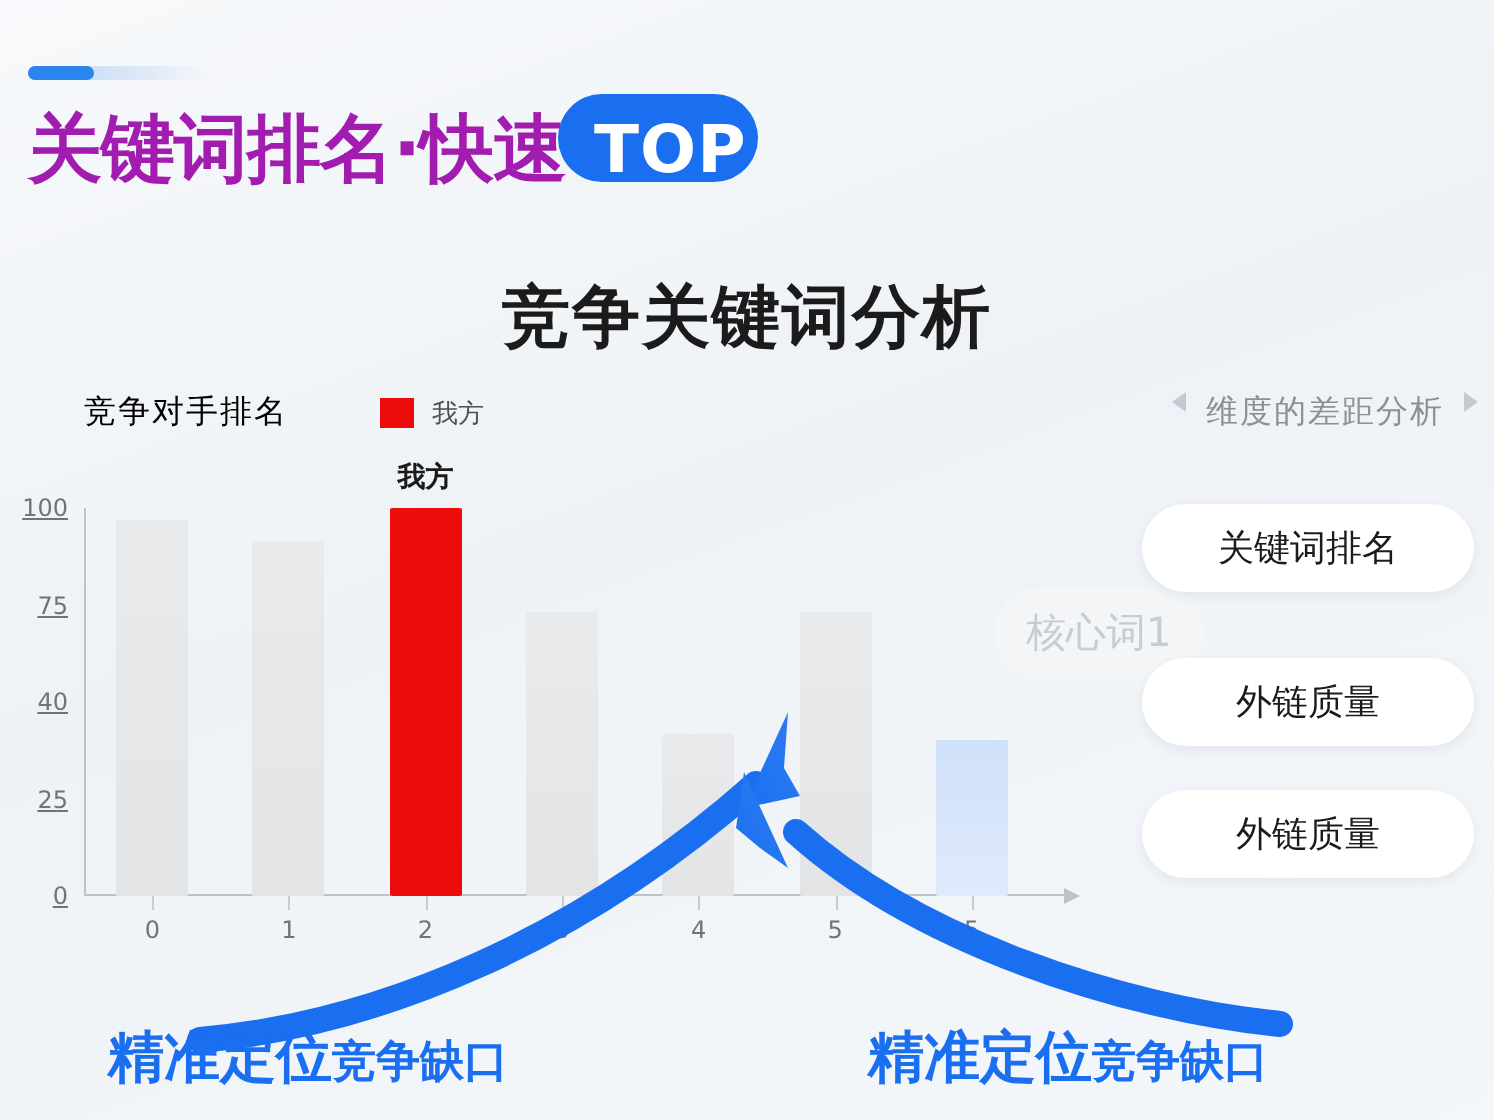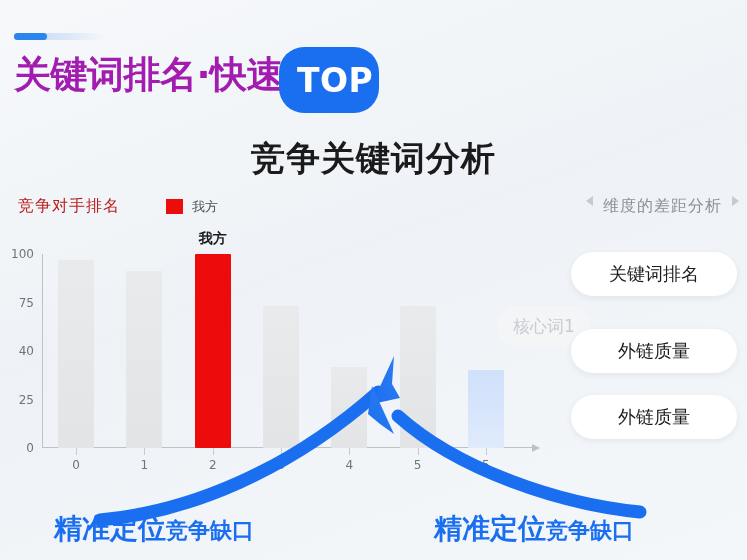--- a/index.html
+++ b/index.html
@@ -30,23 +30,23 @@
     position: absolute; left: 14px; top: 48px;
     display: flex; align-items: center; height: 52px;
   }
   .headline-main {
     font-size: 37px; font-weight: bold; color: #a21caf;
     letter-spacing: -0.5px; line-height: 1; white-space: nowrap;
     position: relative; z-index: 1;
   }
   .top-badge {
     position: absolute; left: 279px; top: 47px;
-    height: 66px; border-radius: 25px;
+    height: 44px; border-radius: 25px;
     background: #1a6ff0;
-    display: flex; align-items: center;
+    display: flex; align-items: flex-end;
     padding: 0 6px 0 18px; z-index: 2;
   }
   .top-badge-label {
     color: #ffffff; font-size: 33px; font-weight: bold;
     letter-spacing: 0.5px; line-height: 1;
   }
   .top-badge-count {
     margin-left: 12px;
     background: #ffffff; color: #111111;
     font-size: 28px; font-weight: bold;
@@ -60,21 +60,21 @@
     font-size: 34px; font-weight: bold; color: #1b1b1b;
     letter-spacing: 1px;
   }
 
   
   .chart-header {
     position: absolute; left: 18px; top: 196px;
     display: flex; align-items: center; gap: 46px;
   }
   .chart-header-title {
-    font-size: 16px; color: #b91c1c; letter-spacing: 1px;
+    font-size: 16px; color: #000000; letter-spacing: 1px; margin-left: 24px;
   }
   .legend { display: flex; align-items: center; gap: 9px; }
   .legend-swatch { width: 17px; height: 15px; background: #ec0c0c; }
   .legend-label { font-size: 13px; color: #4c4f53; }
 
   
   .panel-header {
     position: absolute; right: 8px; top: 196px;
     display: flex; align-items: flex-start; gap: 10px;
   }
@@ -102,20 +102,21 @@
   .x-axis-arrow {
     position: absolute; right: -20px; bottom: -4px;
     width: 0; height: 0;
     border-top: 4px solid transparent; border-bottom: 4px solid transparent;
     border-left: 8px solid #bdc2c7;
   }
   .y-tick {
     position: absolute; right: calc(100% + 8px);
     font-size: 12px; color: #6f747a; white-space: nowrap;
     transform: translateY(-50%);
+    text-decoration: underline;
   }
   .bars {
     position: absolute; left: 0; right: 0; bottom: 0; top: 0;
     display: flex; align-items: flex-end;
   }
   .bar-slot {
     flex: 1 1 0; height: 100%;
     display: flex; align-items: flex-end; justify-content: center;
     position: relative;
   }
@@ -138,23 +139,23 @@
     position: absolute; left: 0; right: 0; top: calc(100% + 10px);
     display: flex;
   }
   .x-label {
     flex: 1 1 0; text-align: center;
     font-size: 12px; color: #6f747a;
   }
 
   
   .ghost-pill {
-    position: absolute; left: 497px; top: 306px;
+    position: absolute; left: 497px; top: 294px;
     background: #f3f5f7; color: #c7ccd2;
-    font-size: 17px; padding: 9px 16px; border-radius: 22px;
+    font-size: 20px; padding: 9px 16px; border-radius: 22px;
     white-space: nowrap;
   }
 
   
   .pill {
     position: absolute; right: 10px;
     width: 166px; height: 44px; border-radius: 23px;
     background: #ffffff; box-shadow: 0 2px 6px rgba(40,60,90,0.08);
     display: flex; align-items: center; justify-content: center;
     font-size: 18px; color: #1b1b1b;

